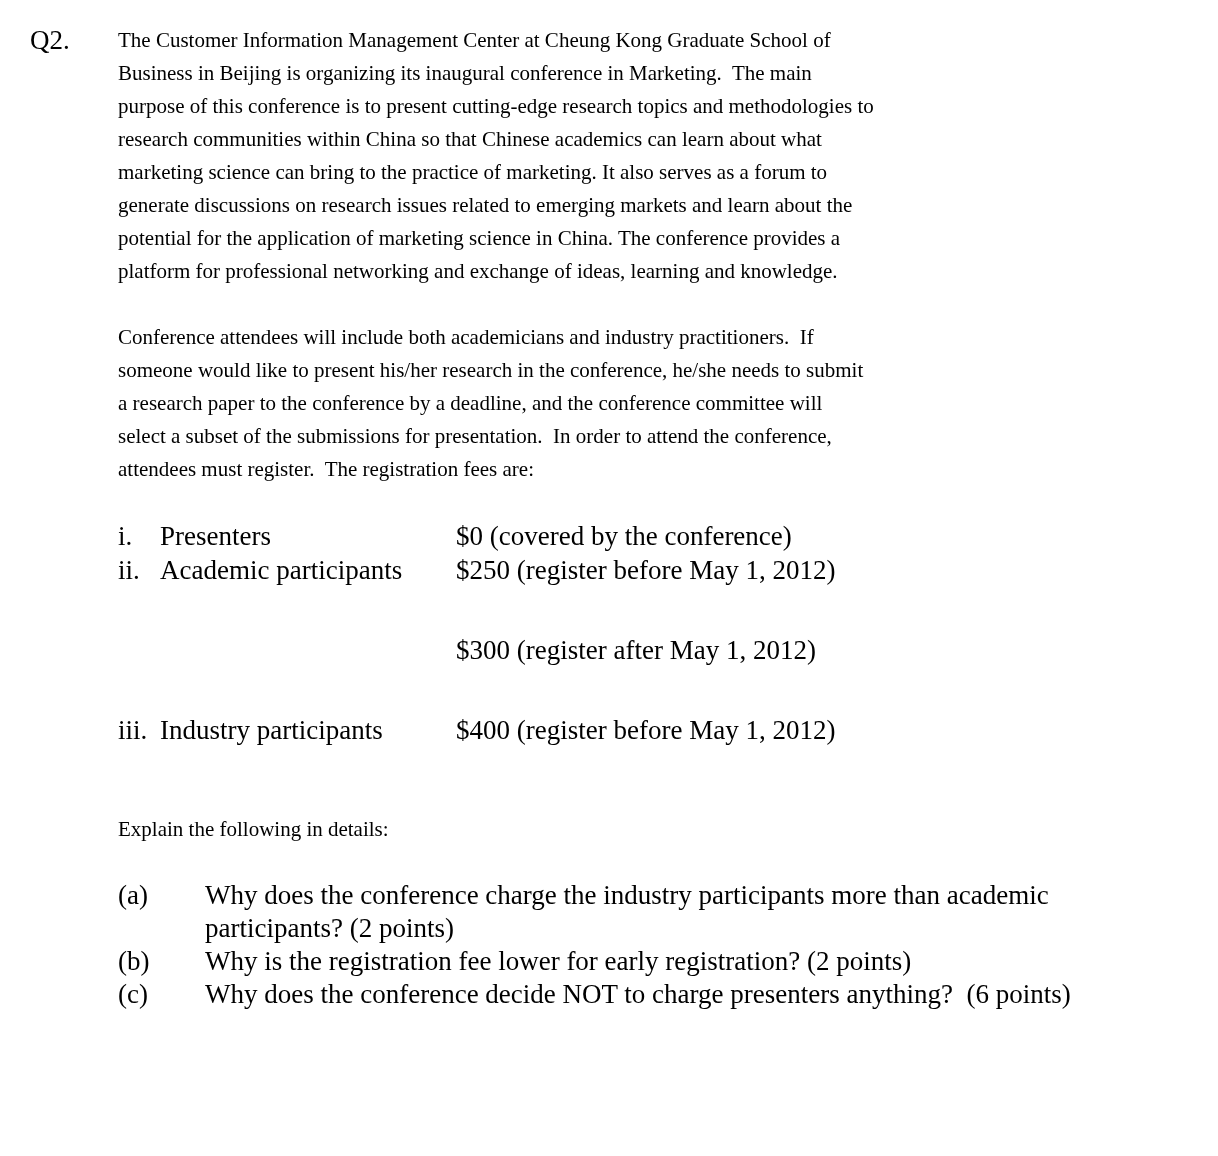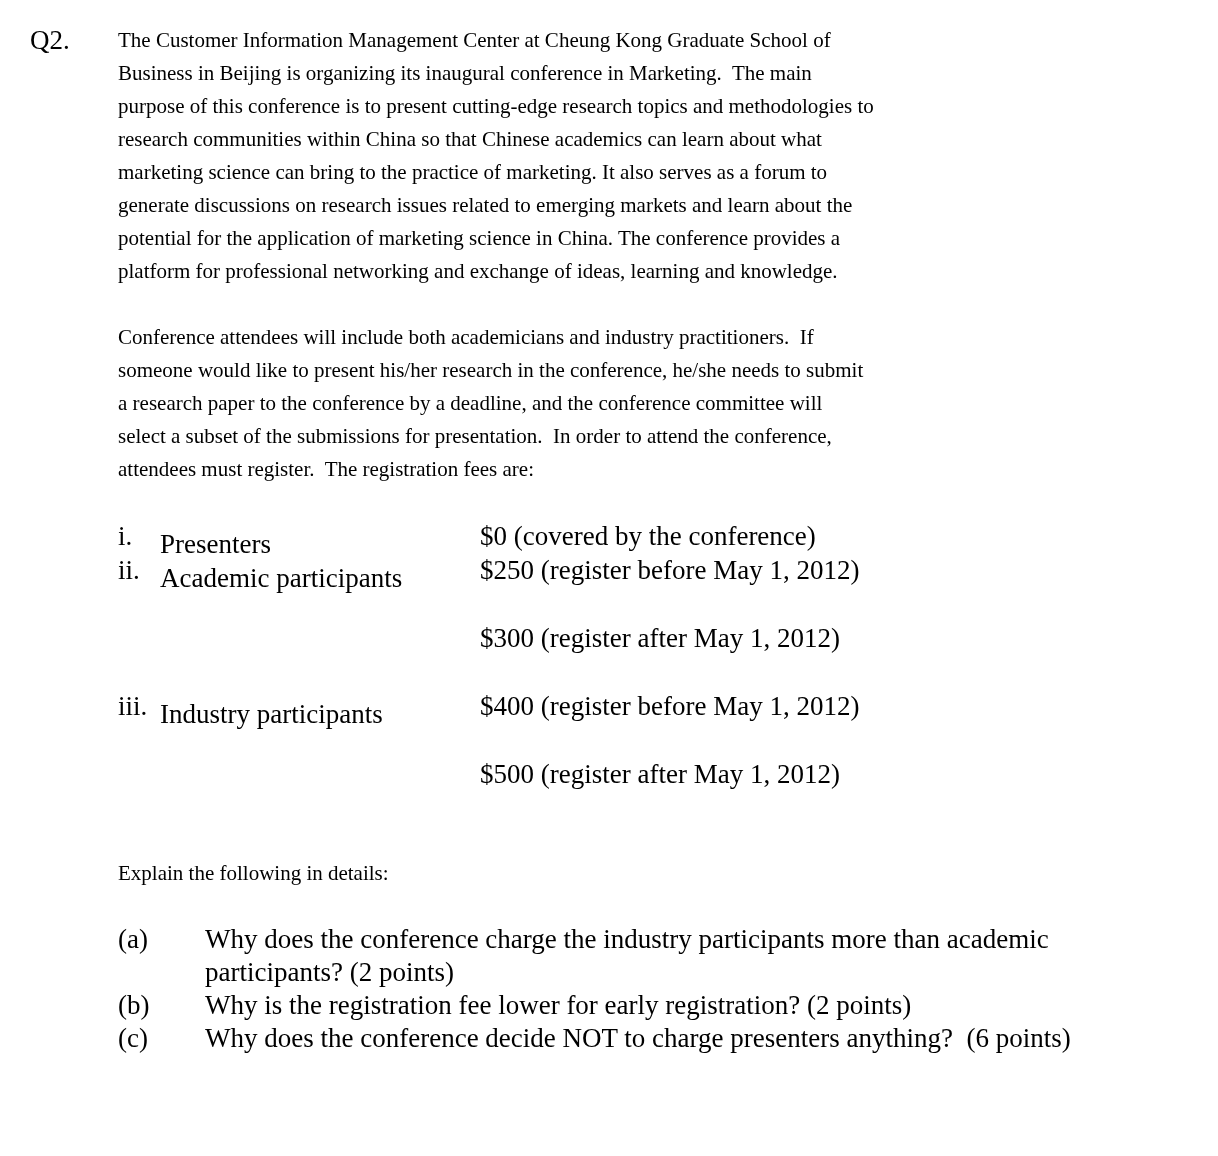--- a/index.html
+++ b/index.html
@@ -64,38 +64,38 @@
     list-style: none;
   }
   .fee-row {
     position: relative;
     height: 34px;
     font-size: 27px;
     line-height: 34px;
     white-space: nowrap;
   }
   .fee-row.spaced {
-    margin-top: 34px;
+    margin-top: 46px;
   }
   .fee-num {
     position: absolute;
     left: 0;
     top: 0;
     width: 42px;
     text-align: left;
   }
   .fee-name {
     position: absolute;
     left: 42px;
-    top: 8px;
+    top: 0;
     font-family: Liberation Serif, serif;
   }
   .fee-amount {
     position: absolute;
-    left: 362px;
+    left: 338px;
     top: 0;
   }
 
   
   .subq-list {
     margin: 0;
     padding: 0;
     list-style: none;
   }
   .subq {
@@ -161,25 +161,20 @@
         <li class="fee-row spaced">
           <span class="fee-num"></span>
           <span class="fee-name"></span>
           <span class="fee-amount">$300 (register after May 1, 2012)</span>
         </li>
         <li class="fee-row spaced">
           <span class="fee-num">iii.</span>
           <span class="fee-name">Industry participants</span>
           <span class="fee-amount">$400 (register before May 1, 2012)</span>
         </li>
-        <li class="fee-row spaced">
-          <span class="fee-num"></span>
-          <span class="fee-name"></span>
-          <span class="fee-amount">$500 (register after May 1, 2012)</span>
-        </li>
       </ul>
 
       <div class="gap-para"></div>
 
 
       <div class="gap-para"></div>
 
       <p class="para">Explain the following in details:</p>
 
       <div class="gap-para"></div>

